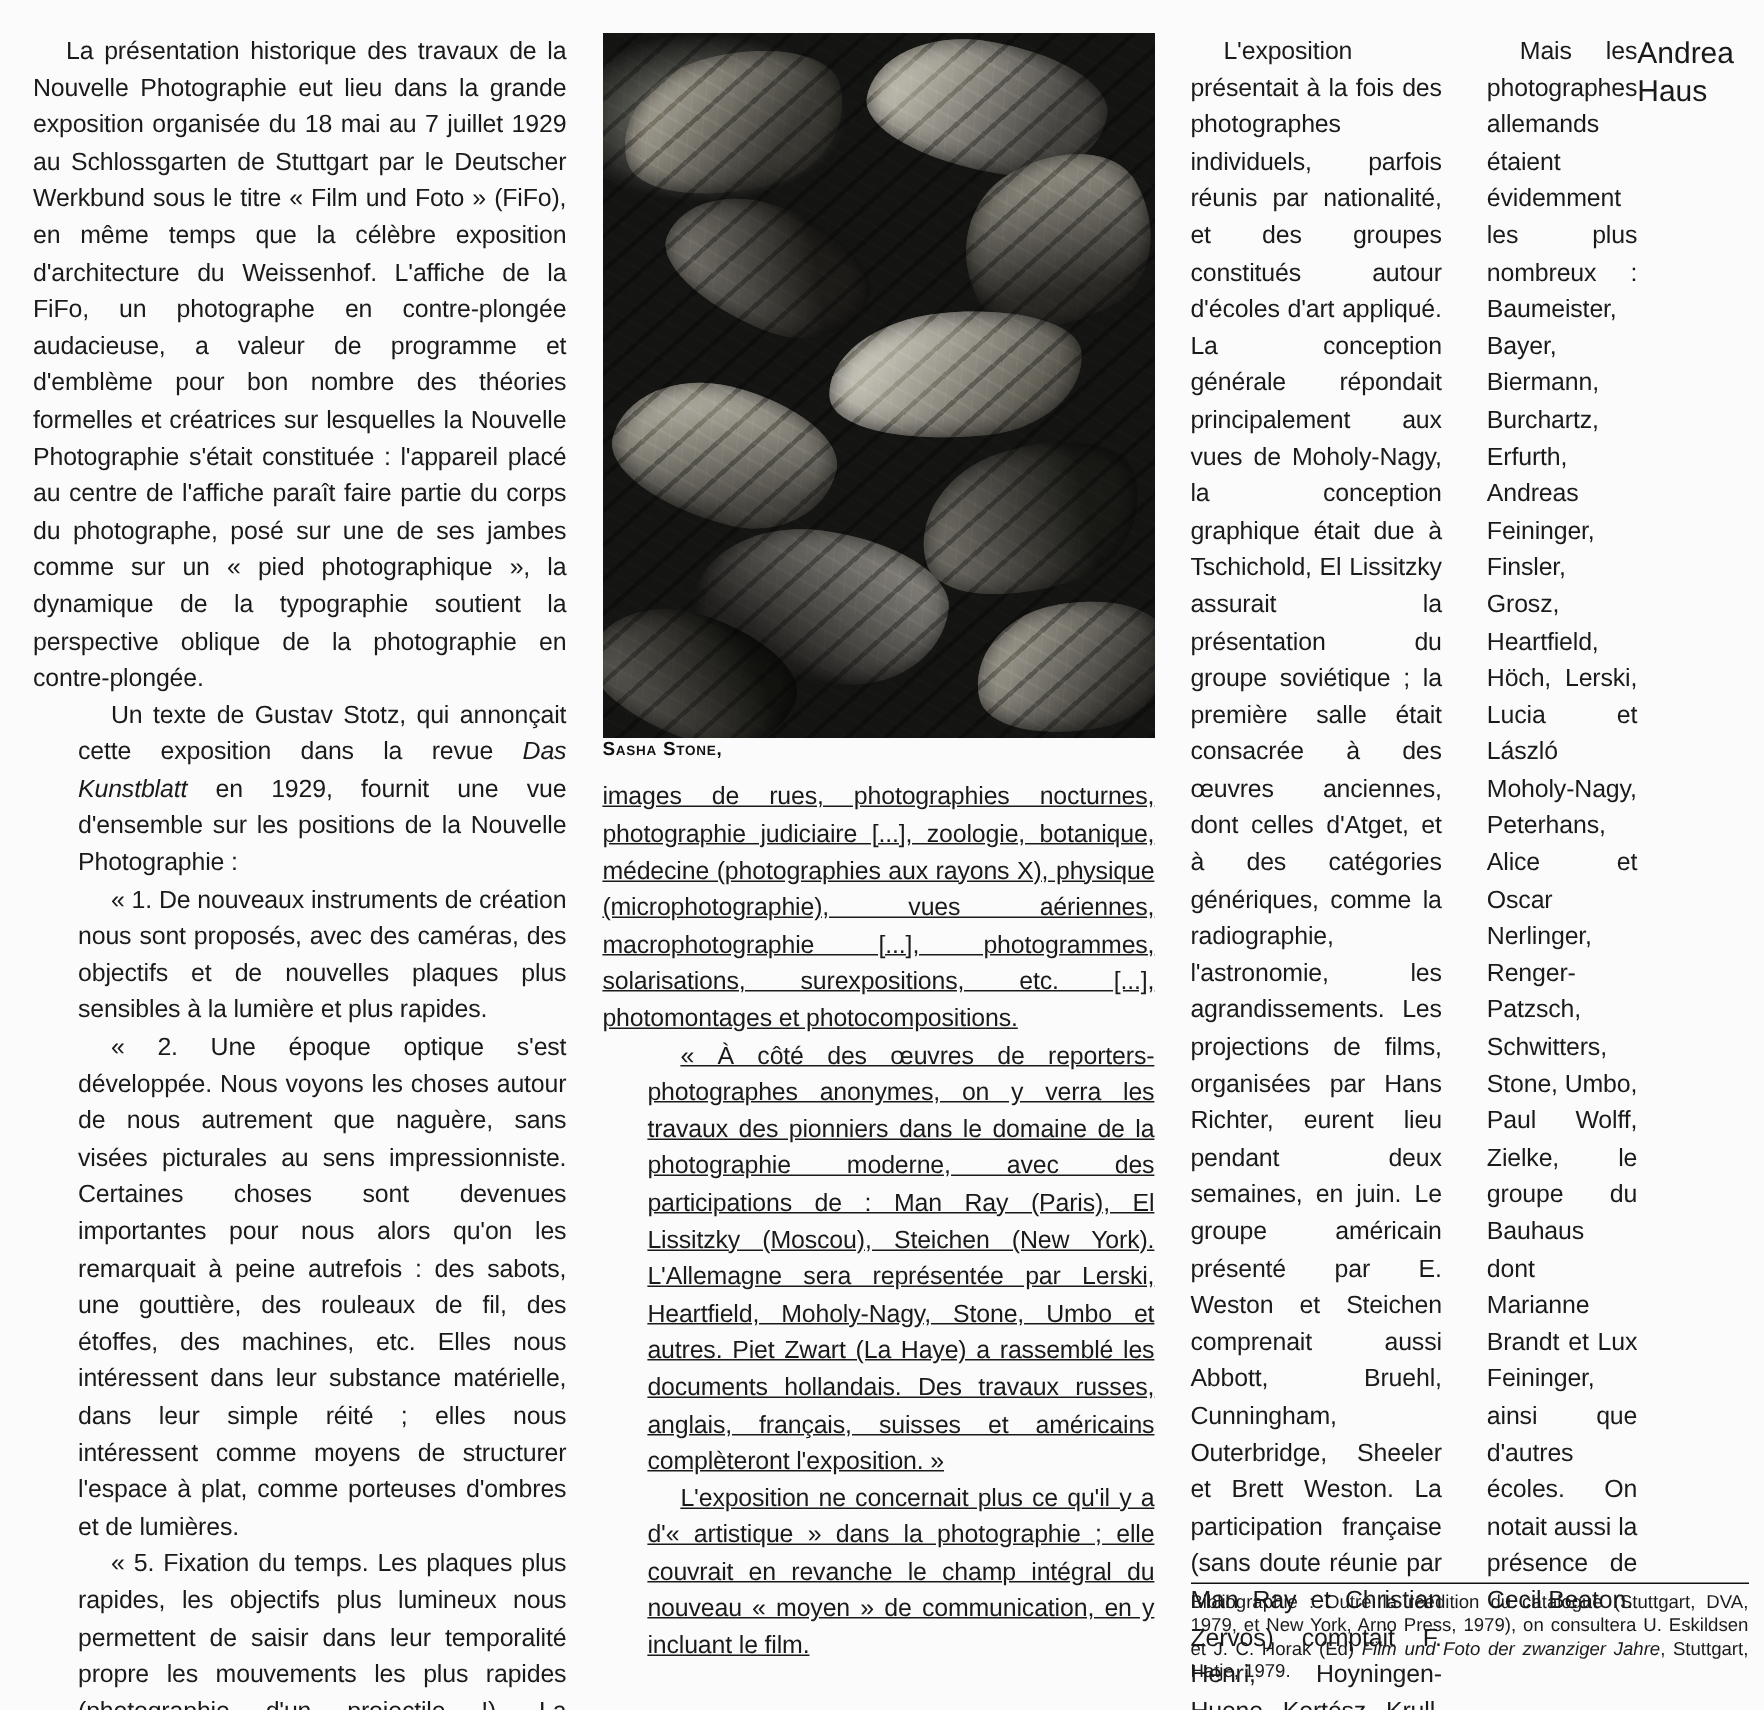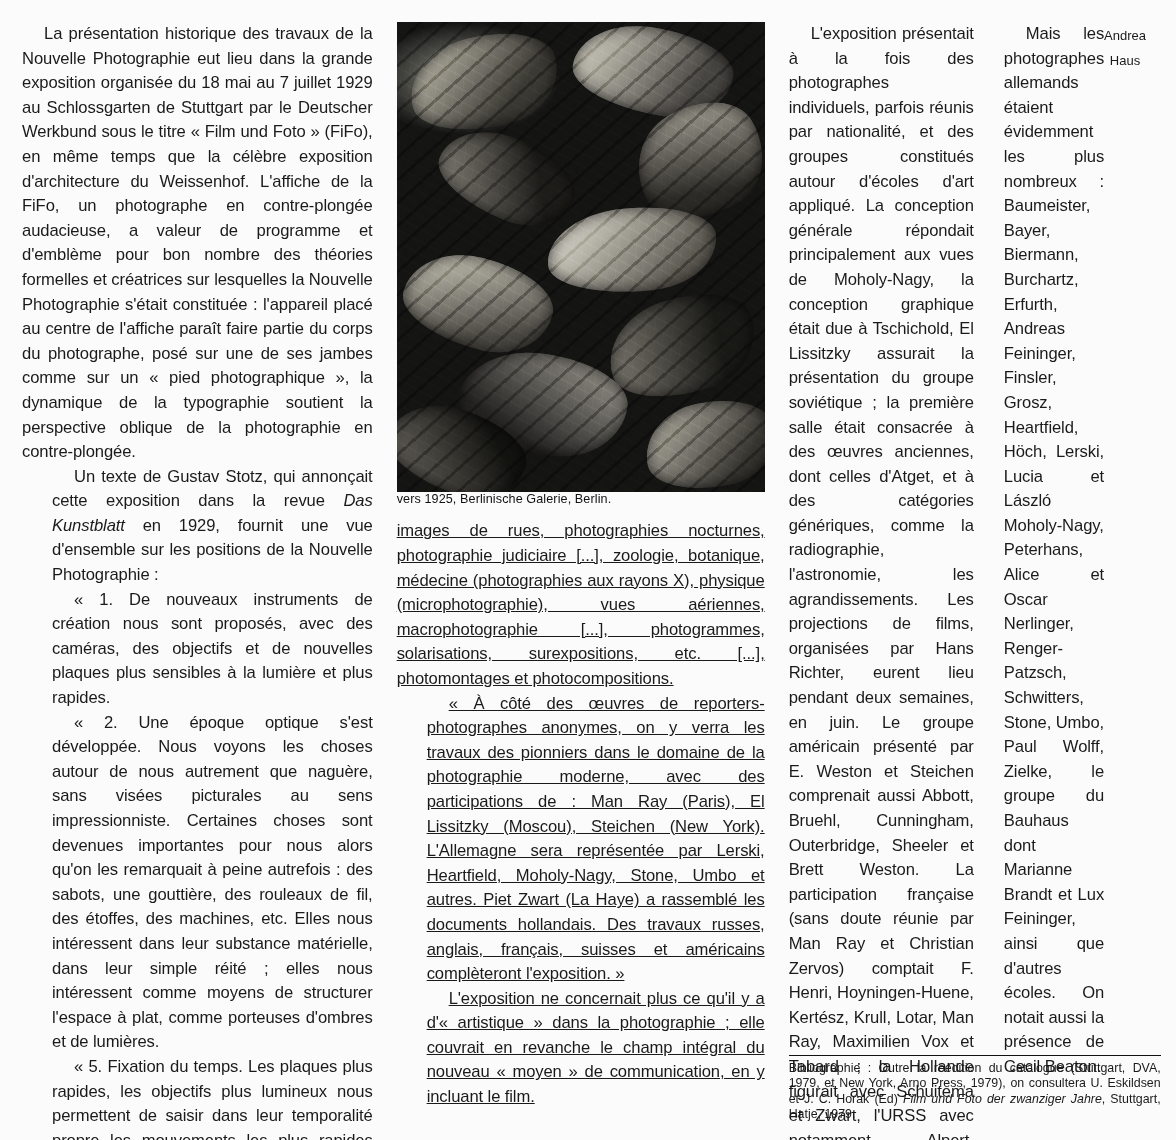--- a/index.html
+++ b/index.html
@@ -13,21 +13,21 @@
     font-family: "Liberation Sans", sans-serif;
     color: #1a1a1a;
     overflow: hidden;
   }
   .page {
     position: relative;
     width: 1176px;
     height: 1140px;
     background: #fbfbfb;
     box-sizing: border-box;
-    padding: 22px 30px 10px 22px;
+    padding: 22px 20px 10px 22px;
   }
   .columns {
     display: flex;
     gap: 24px;
     height: 100%;
   }
   .col {
     width: 365px;
     position: relative;
   }
@@ -98,22 +98,22 @@
     letter-spacing: 0.1px;
     color: #111;
   }
   .caption .l1 { font-weight: bold; font-variant: small-caps; letter-spacing: 0.5px; }
   .caption .l2 { font-weight: bold; font-style: italic; }
   .caption .l3 { font-weight: normal; }
 
   .mid-text { margin-top: 12px; text-decoration: underline; }
 
   .signature {
-    text-align: center;
-    font-size: 13px;
+    text-align: left;
+    font-size: 20px;
     line-height: 24.6px;
     margin-top: 2px;
   }
 
   .biblio {
     position: absolute;
     bottom: 8px;
     left: 0;
     width: 372px;
     border-top: 1.5px solid #111;
@@ -155,21 +155,21 @@
             <div class="shoe" style="left:150px;top:186px;width:170px;height:84px;background:linear-gradient(135deg,#efece0,#5d5a52 78%);transform:rotate(-6deg);"></div>
             <div class="shoe" style="left:6px;top:236px;width:150px;height:90px;background:linear-gradient(160deg,#d6d2c4,#4a4842 76%);transform:rotate(14deg);"></div>
             <div class="shoe" style="left:210px;top:276px;width:150px;height:96px;background:linear-gradient(95deg,#7c7970,#191916 74%);transform:rotate(-18deg);"></div>
             <div class="shoe" style="left:60px;top:332px;width:170px;height:100px;background:linear-gradient(210deg,#a5a299,#232220 74%);transform:rotate(7deg);"></div>
             <div class="shoe" style="left:248px;top:380px;width:130px;height:86px;background:linear-gradient(135deg,#c3bfb2,#35342f 75%);transform:rotate(-12deg);"></div>
             <div class="shoe" style="left:-10px;top:388px;width:140px;height:82px;background:linear-gradient(45deg,#6e6b63,#131310 75%);transform:rotate(18deg);"></div>
           </div>
           <div class="streaks"></div>
         </div>
         <div class="caption">
-          <div class="l3">vers 1925, Berlinische Galerie, Berlin.</div>
+          <div class="l1">Sasha Stone,</div>
         </div>
       </div>
 
       <div class="mid-text">
         <p>images de rues, photographies nocturnes, photographie judiciaire [...], zoologie, botanique, médecine (photographies aux rayons X), physique (microphotographie), vues aériennes, macrophotographie [...], photogrammes, solarisations, surexpositions, etc. [...], photomontages et photocompositions.</p>
         <p class="indent">« À côté des œuvres de reporters-photographes anonymes, on y verra les travaux des pionniers dans le domaine de la photographie moderne, avec des participations de : Man Ray (Paris), El Lissitzky (Moscou), Steichen (New York). L'Allemagne sera représentée par Lerski, Heartfield, Moholy-Nagy, Stone, Umbo et autres. Piet Zwart (La Haye) a rassemblé les documents hollandais. Des travaux russes, anglais, français, suisses et américains complèteront l'exposition. »</p>
         <p class="indent">L'exposition ne concernait plus ce qu'il y a d'« artistique » dans la photographie ; elle couvrait en revanche le champ intégral du nouveau « moyen » de communication, en y incluant le film.</p>
       </div>
     </div>
 

